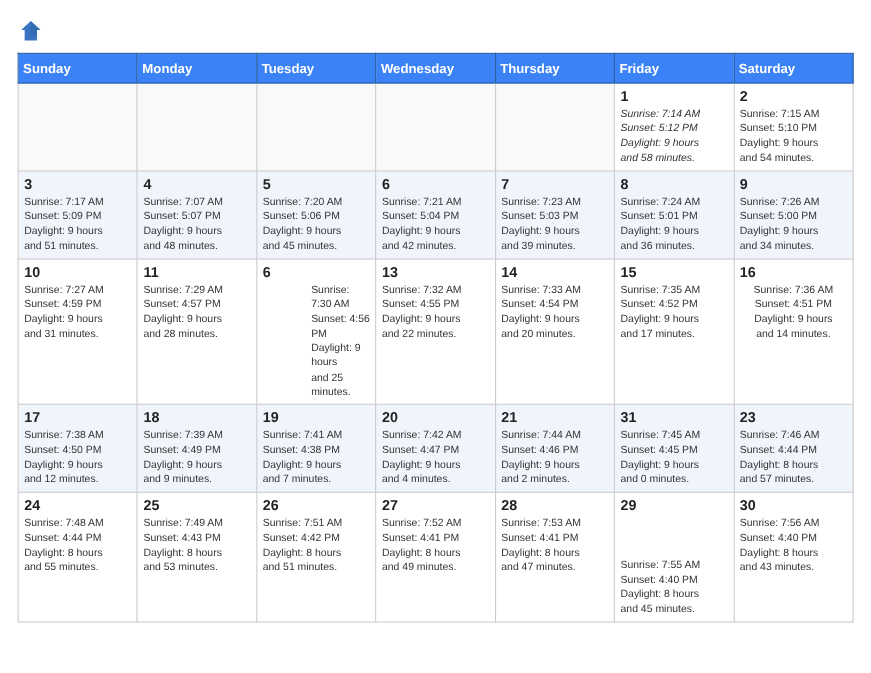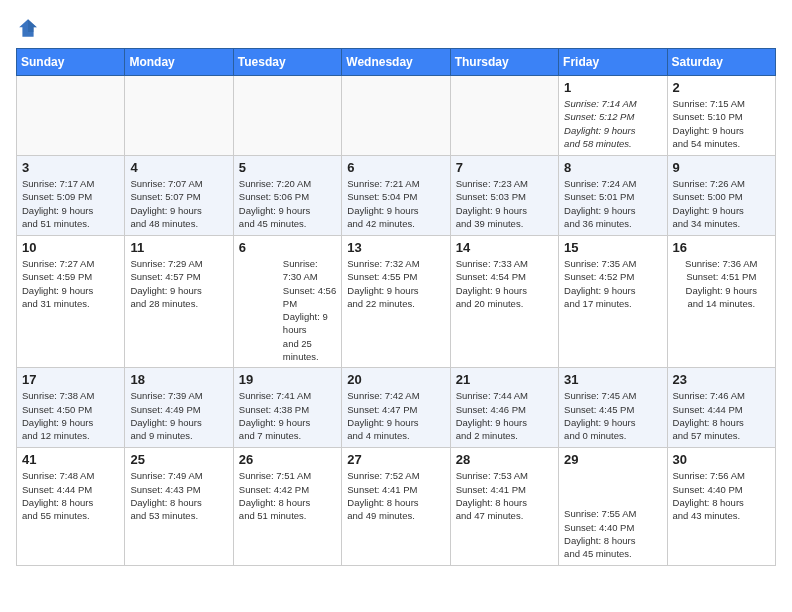--- a/index.html
+++ b/index.html
@@ -279,21 +279,21 @@
         <td class="alt-row">
           <span class="day-num">23</span>
           <div class="day-detail" style="white-space: pre-line;">Sunrise: 7:46 AM
 Sunset: 4:44 PM
 Daylight: 8 hours
 and 57 minutes.</div>
         </td>
       </tr>
       <tr>
         <td>
-          <span class="day-num">41</span>
+          <span class="day-num">24</span>
           <div class="day-detail" style="white-space: pre-line;">Sunrise: 7:48 AM
 Sunset: 4:44 PM
 Daylight: 8 hours
 and 55 minutes.</div>
         </td>
         <td>
           <span class="day-num">25</span>
           <div class="day-detail" style="white-space: pre-line;">Sunrise: 7:49 AM
 Sunset: 4:43 PM
 Daylight: 8 hours

